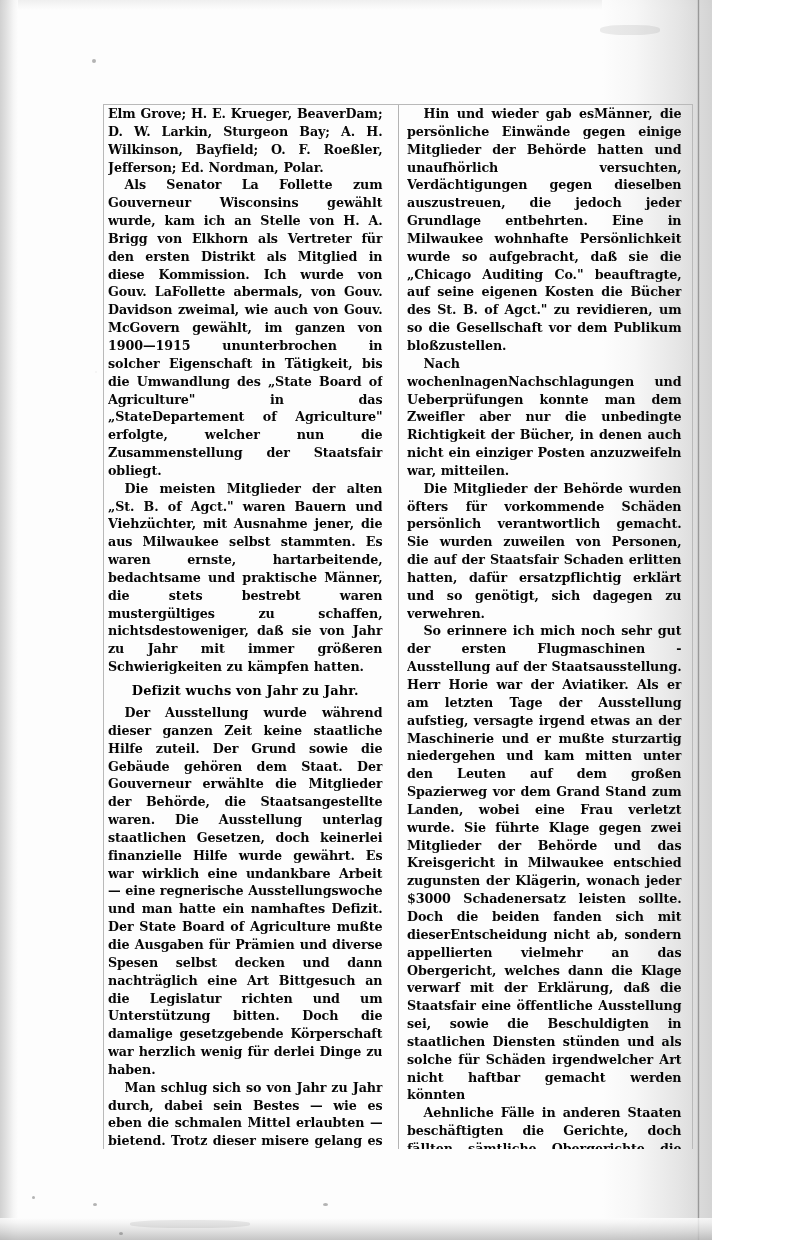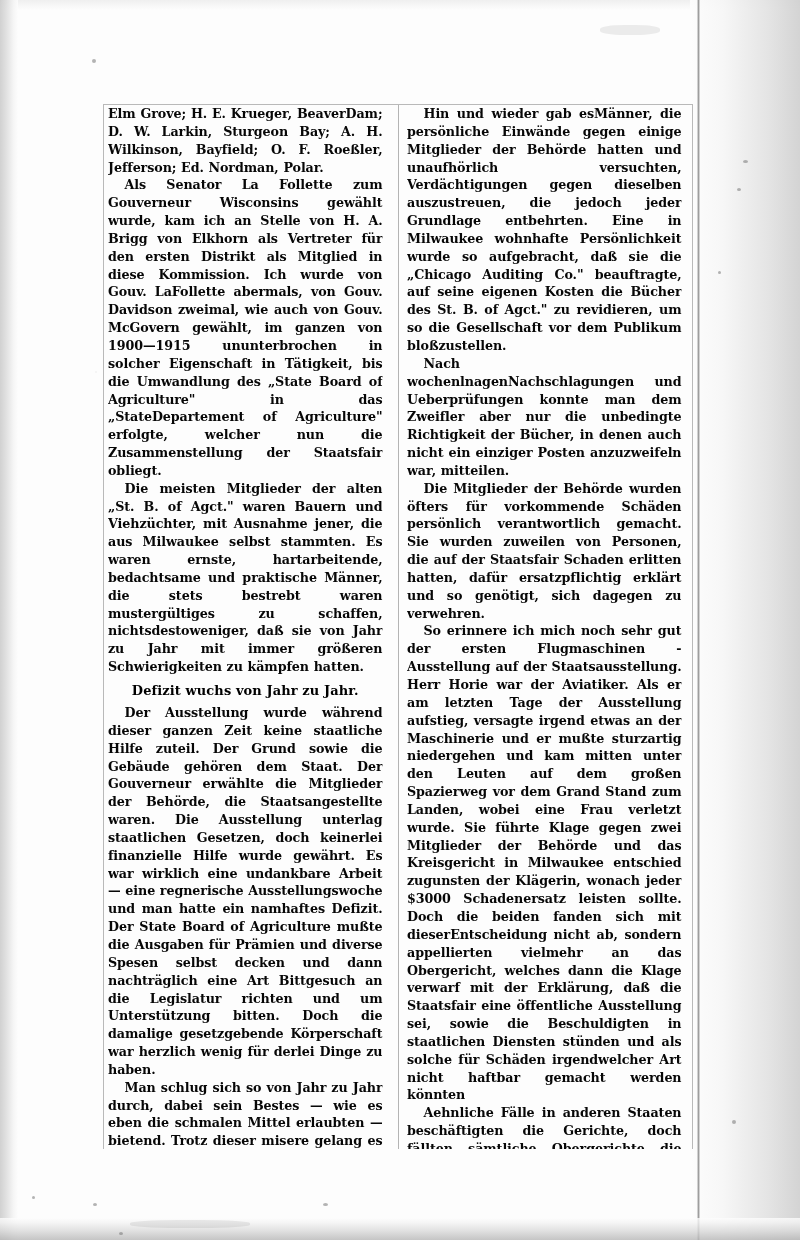--- a/index.html
+++ b/index.html
@@ -2,21 +2,21 @@
 <html><head>
 <meta charset="utf-8">
 <style>
   html, body {
     margin: 0;
     padding: 0;
     background: #ffffff;
   }
   #page {
     position: relative;
-    width: 800px;
+    width: 712px;
     height: 1240px;
     background: #fdfdfd;
     overflow: hidden;
     font-family: "DejaVu Serif", "Liberation Serif", serif;
   }
 
   
   .scan-edge-left {
     position: absolute; left: 0; top: 0; width: 18px; height: 1240px;
     background: linear-gradient(to right,#c9c9c9 0%,#dcdcdc 35%,#f4f4f4 75%,#fdfdfd 100%);

